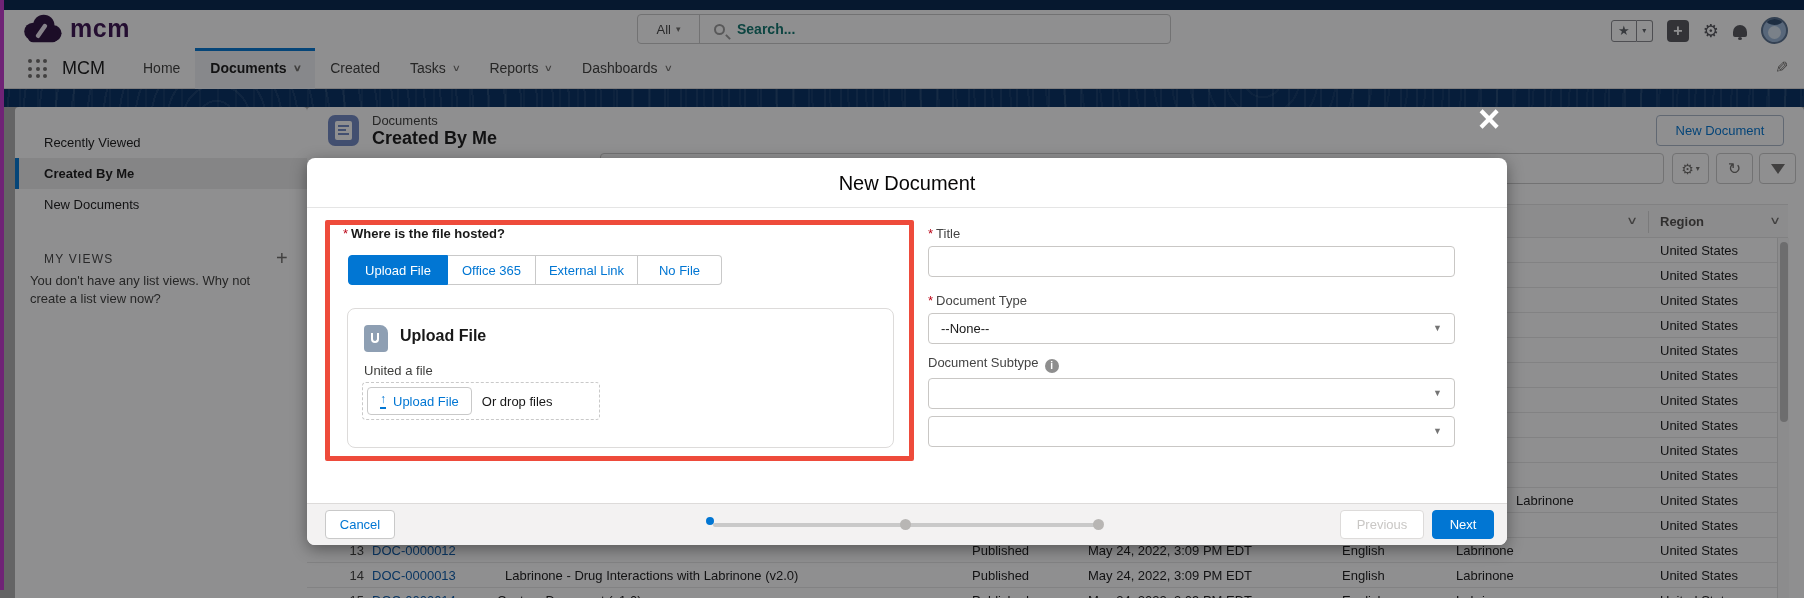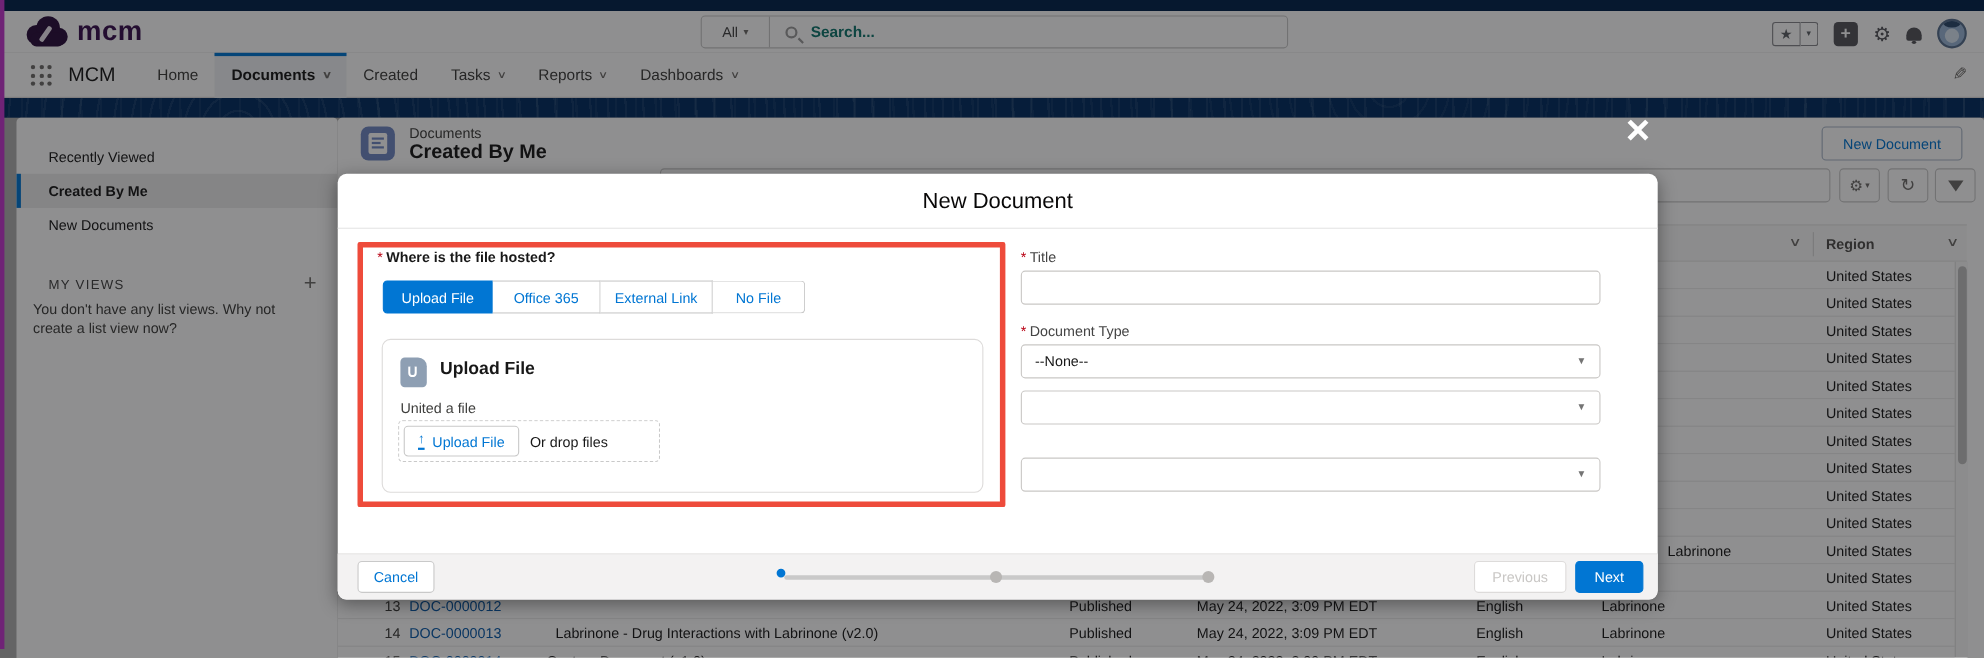--- a/index.html
+++ b/index.html
@@ -336,21 +336,21 @@
     <h1 class="mtitle">New Document</h1>
     <div class="mdivider"></div>
 
     <div class="redbox"></div>
 
     <div class="hosted-label">
       <span class="req">*</span><span>Where is the file hosted?</span>
     </div>
     <div class="segments" id="segments">
         <button class="seg selected" style="width: 100px;">Upload File</button>
-        <button class="seg" style="width: 98px;">Office 365</button>
+        <button class="seg" style="width: 88px;">Office 365</button>
         <button class="seg" style="width: 102px;">External Link</button>
         <button class="seg" style="width: 84px;">No File</button>
       </div>
 
     <div class="upload-card">
       <div class="file-icon">
           <div class="clip"></div>
         </div>
       <div class="uc-title">Upload File</div>
       <div class="uc-attach">United a file</div>
@@ -368,20 +368,21 @@
       <div class="inp"><span></span></div>
     </div>
     <div class="fld fld-doctype">
       <label><span class="req">*</span><span>Document Type</span></label>
       <div class="inp">
         <span>--None--</span>
         <span class="selarrow">▼</span>
       </div>
     </div>
     <div class="fld fld-subtype">
+      <label><span>Document Subtype</span><i class="info-i">i</i></label>
       <div class="inp">
         <span></span>
         <span class="selarrow">▼</span>
       </div>
     </div>
     <div class="fld fld-class">
       <div class="inp">
         <span></span>
         <span class="selarrow">▼</span>
       </div>

